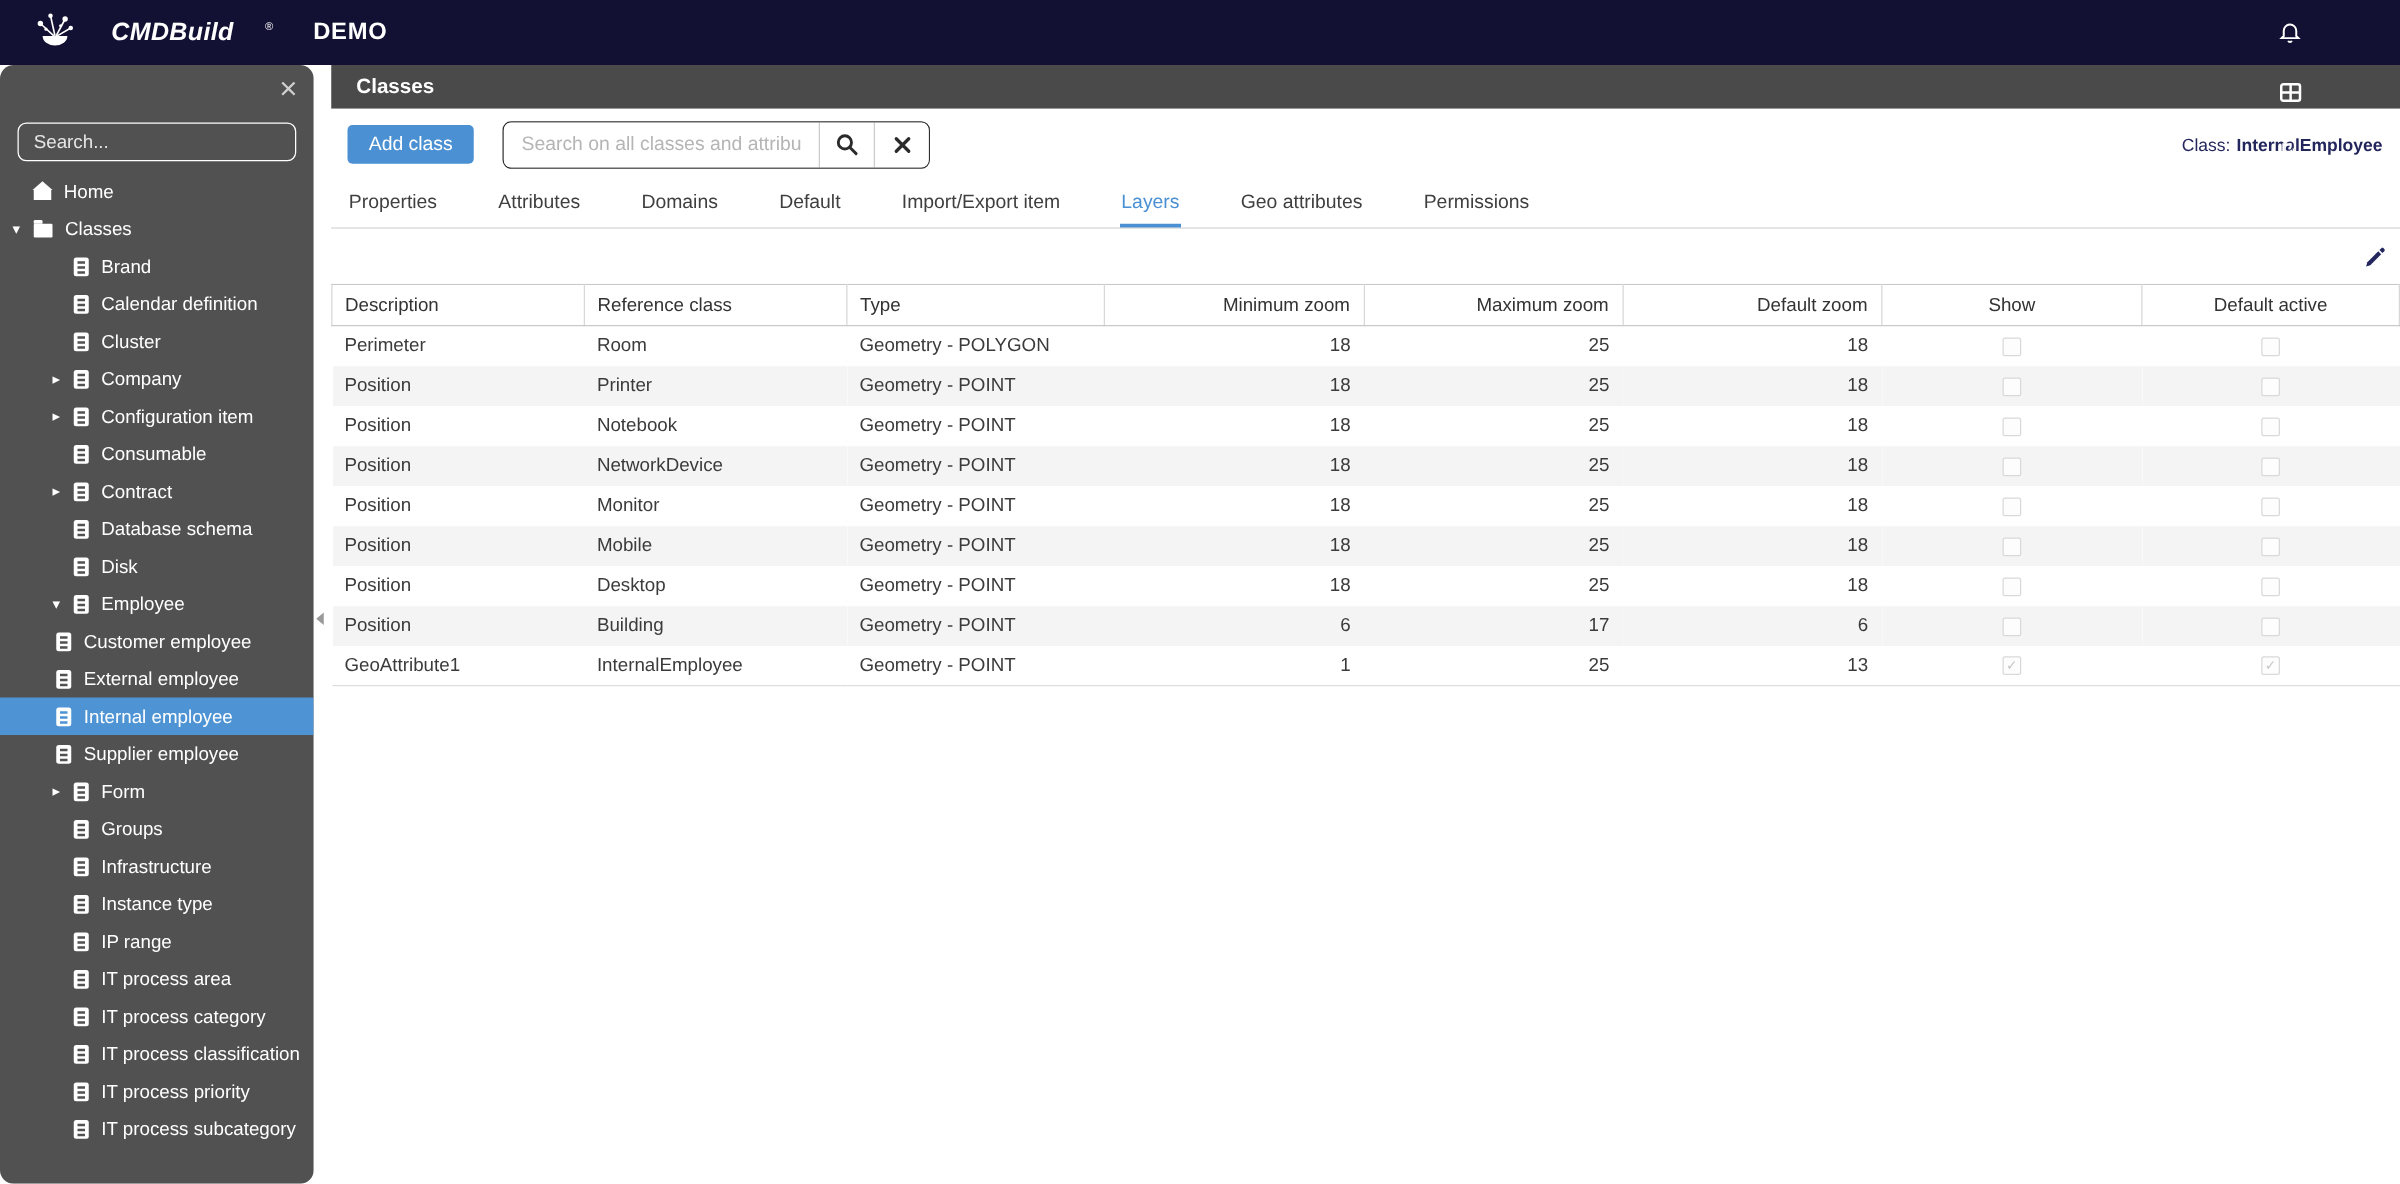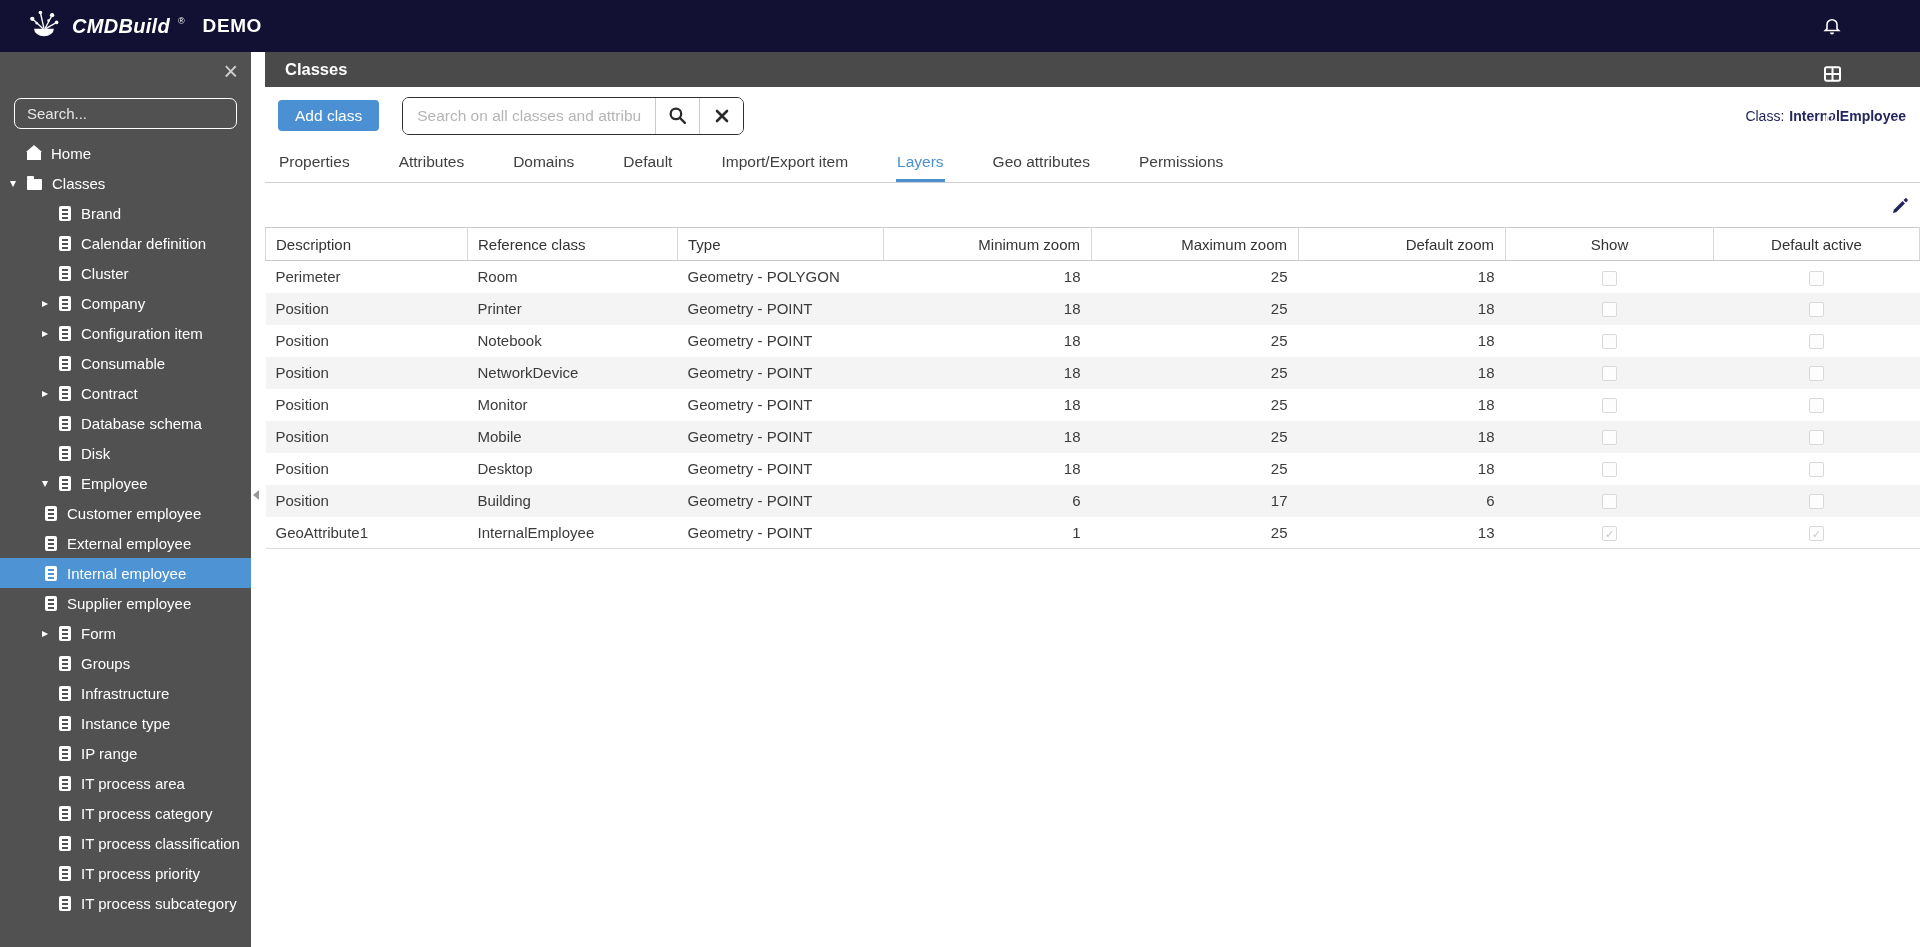--- a/index.html
+++ b/index.html
@@ -10,35 +10,35 @@
     --panelhead:#4a4a4a;
     --navy:#23265d;
   }
   *{margin:0;box-sizing:border-box;}
   html,body{width:1920px;height:947px;overflow:hidden;}
   body{position:relative;background:#fff;font-family:"Liberation Sans",sans-serif;}
 
   
   .topbar{position:absolute;top:0;left:0;right:0;height:52px;background:var(--topbar);
     display:flex;align-items:center;padding:0 24px;color:#fff;z-index:5;}
-  .brand{display:flex;align-items:center;gap:8px;cursor:pointer;}
+  .brand{display:flex;align-items:center;gap:25px;cursor:pointer;}
   .brand-name{font-size:20px;font-weight:bold;font-style:italic;letter-spacing:.3px;}
   .brand-reg{font-size:9px;align-self:flex-start;margin-top:8px;}
-  .env{font-size:19px;font-weight:bold;margin-left:18px;letter-spacing:.6px;}
+  .env{font-size:19px;font-weight:bold;margin-left:32px;letter-spacing:.6px;}
   .topbar-right{margin-left:auto;display:flex;align-items:center;gap:28px;flex-direction:column;}
   .tb-btn{display:flex;align-items:center;justify-content:center;cursor:pointer;}
   .info-circle{width:19px;height:19px;border-radius:50%;background:#fff;display:flex;
     align-items:center;justify-content:center;}
   .info-circle::before{content:"i";color:var(--topbar);font-family:"Liberation Serif",serif;
     font-weight:bold;font-size:14px;line-height:1;}
   .user-menu{display:flex;align-items:center;gap:9px;cursor:pointer;font-size:16px;}
   .caret-dn::before{content:"\25BE";font-size:14px;}
 
   
-  .sidebar{position:absolute;top:52px;left:0;width:251px;bottom:0;background:var(--sidebar);overflow:hidden;}
+  .sidebar{position:absolute;top:52px;left:0;width:251px;bottom:0;background:var(--sidebar);overflow:hidden;border-radius:11px;}
   .sidebar-close{position:absolute;top:7px;right:13px;cursor:pointer;line-height:1;}
   .sidebar-close::before{content:"\00D7";color:#cfcfcf;font-size:25px;}
   .side-search{display:block;margin:46px 14px 9px;width:calc(100% - 28px);height:31px;
     background:transparent;border:1.5px solid #fff;border-radius:7px;color:#fff;
     padding:0 12px;font-size:15px;font-family:inherit;outline:none;}
   .side-search::placeholder{color:#e6e6e6;}
   .tree-item{display:flex;align-items:center;height:30px;color:#fff;font-size:15px;
     cursor:pointer;--icobg:var(--sidebar);white-space:nowrap;}
   .tree-item.selected{background:var(--selection);--icobg:var(--selection);}
   .level-0{padding-left:10px}.level-1{padding-left:26px}.level-2{padding-left:42px}.level-3{padding-left:28px}

